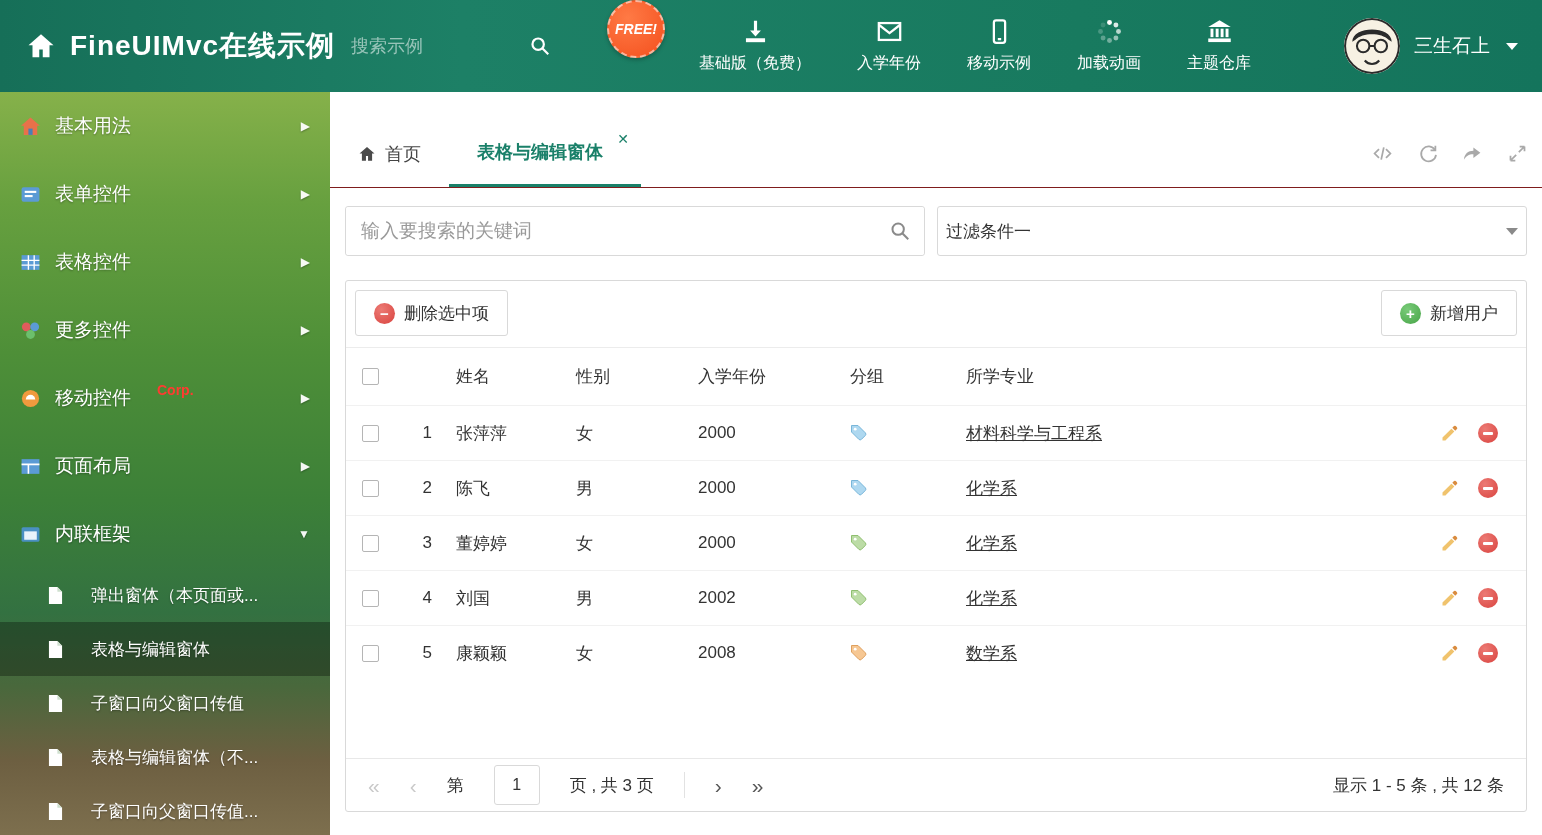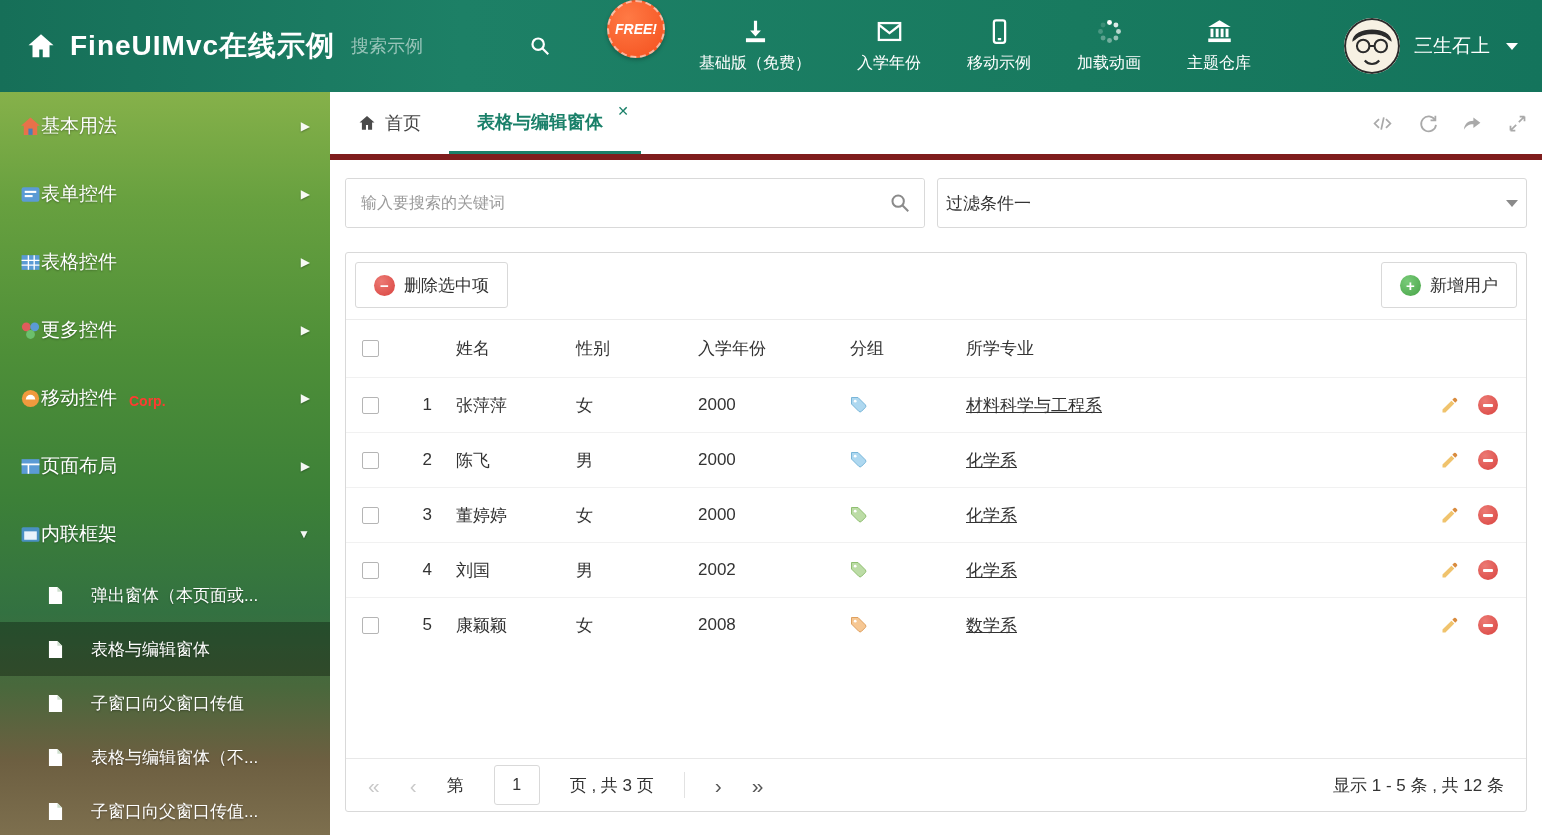--- a/index.html
+++ b/index.html
@@ -30,52 +30,52 @@
   .hdr-user { margin-left:auto; display:flex; align-items:center; gap:14px; cursor:pointer; padding-right:6px;justify-content:flex-end; }
   .avatar { width:56px; height:56px; border-radius:50%; overflow:hidden; background:#f7f1e3; flex:none; }
   .hdr-username { font-size:19px; }
   .caret-down { width:0; height:0; border-left:6px solid transparent; border-right:6px solid transparent;
     border-top:7px solid #fff; margin-left:2px; }
 
   
   .sidebar { position:absolute; top:92px; left:0; width:330px; bottom:0; color:#fff; overflow:hidden;
     background:linear-gradient(180deg,#86b14a 0%,#67a03f 15%,#4e8f38 35%,#3c8038 55%,
       #337141 70%,#49683c 80%,#6d5f41 90%,#7d6f4e 100%); }
-  .menu-item { height:68px; display:flex; align-items:center; padding:15px 20px; 
+  .menu-item { height:68px; display:flex; align-items:center; padding:4px 20px; gap:14px;
     font-size:19px; cursor:pointer; text-shadow:0 1px 2px rgba(0,0,0,.35); }
   .mi-icon { width:21px; height:21px; flex:none; }
   .mi-icon svg { width:100%; height:100%; }
   .mi-arrow { margin-left:auto; font-size:12px; opacity:.95; }
   .corp-badge { color:#ff3b30; font-size:14px; margin-left:12px; align-self:flex-start; margin-top:14px;
     text-shadow:none; font-weight:bold; }
   .submenu-item { height:54px; display:flex; align-items:center; padding:0 20px 0 48px; gap:28px;
     font-size:17px; cursor:pointer; text-shadow:0 1px 2px rgba(0,0,0,.35); white-space:nowrap; }
   .submenu-item.active { background:rgba(0,0,0,.30); }
   .sub-icon { width:15px; height:19px; flex:none; }
   .sub-icon svg { width:100%; height:100%; }
 
   
   .main { position:absolute; top:92px; left:330px; right:0; bottom:0; background:#fff;
     display:flex; flex-direction:column; }
-  .tabbar { height:68px; flex:none; display:flex; align-items:stretch; border-bottom:6px solid #7f1d1d;
-    position:relative; }
+  .tabbar { height:68px; flex:none; display:flex; align-items:stretch; border-bottom:1px solid #7f1d1d;
+    position:relative;margin-top:28px; }
   .tab { display:flex; align-items:center; gap:9px; padding:0 28px; font-size:18px; color:#444; cursor:pointer; }
   .tab svg { width:18px; height:18px; }
   .tab.active { color:#1a8069; font-weight:bold; border-bottom:3px solid #1a8069; position:relative;
     padding-right:38px; }
   .tab-close { position:absolute; top:12px; right:12px; font-size:14px; color:#1a8069; font-weight:bold;
     cursor:pointer; line-height:1; }
   .tab-tools { position:absolute; right:14px; top:0; bottom:0; display:flex; align-items:center; gap:24px;
     color:#a9a9a9; }
   .tab-tools svg { width:21px; height:21px; cursor:pointer; }
 
   .content { flex:1; display:flex; flex-direction:column; padding:18px 15px 23px 15px; }
   .filter-row { display:flex; gap:12px; height:50px; flex:none; margin-bottom:24px; }
   .search-box { width:580px; flex:none; position:relative; border:1px solid #d9d9d9; border-radius:3px; }
-  .search-box input { width:100%; height:100%; border:none; outline:none; font-size:16px; color:#ef4444;
+  .search-box input { width:100%; height:100%; border:none; outline:none; font-size:19px; color:#ef4444;
     padding:0 44px 0 15px; font-family:inherit; border-radius:3px; }
   .search-box input::placeholder { color:#9a9a9a; }
   .search-box svg { position:absolute; right:13px; top:13px; width:22px; height:22px; }
   .filter-box { flex:1; border:1px solid #d9d9d9; border-radius:3px; display:flex; align-items:center;
     padding:0 8px; font-size:17px; color:#333; cursor:pointer; }
   .filter-caret { margin-left:auto; width:0; height:0; border-left:6px solid transparent;
     border-right:6px solid transparent; border-top:7px solid #8a8a8a; }
 
   .panel { flex:1; border:1px solid #d9d9d9; border-radius:3px; display:flex; flex-direction:column;
     overflow:hidden; }

